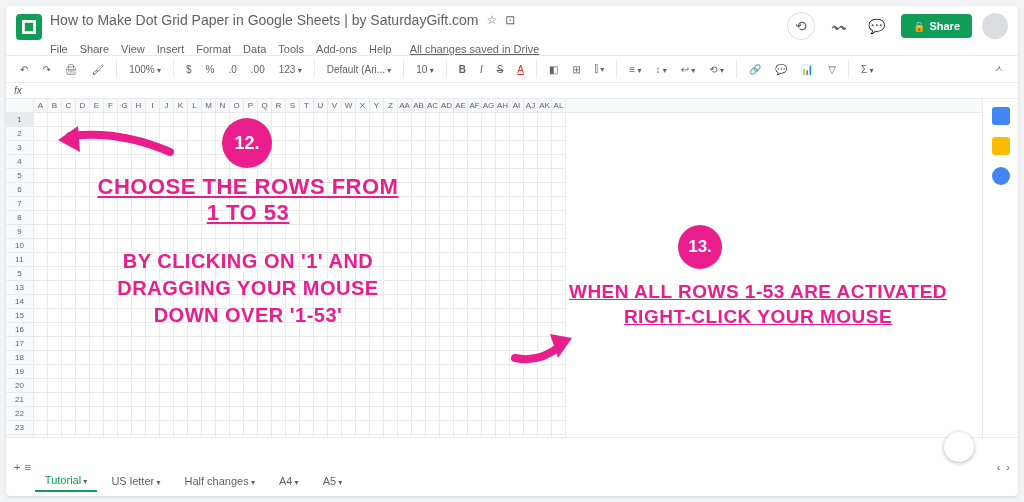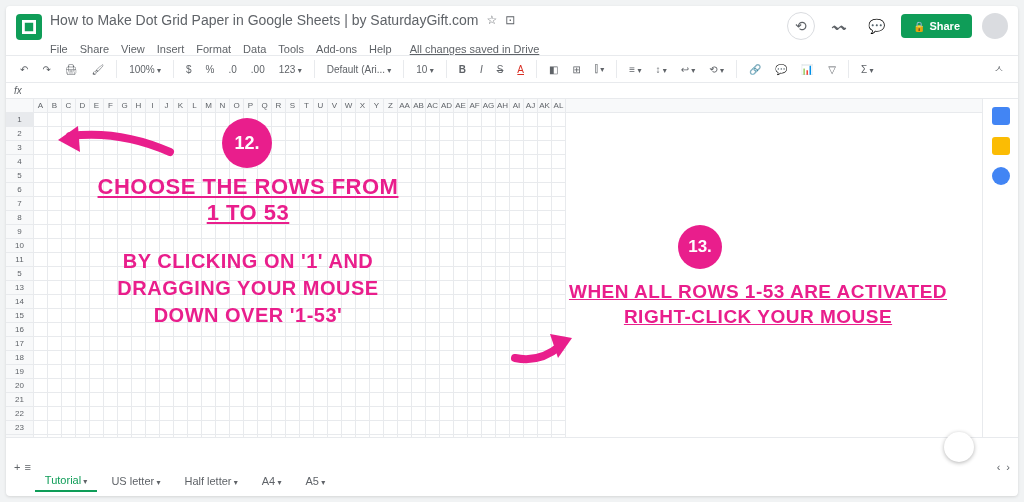--- a/index.html
+++ b/index.html
@@ -1176,21 +1176,21 @@
       <div class="side-icon si-keep"></div>
       <div class="side-icon si-tasks"></div>
     </div>
   </div>
 
   <div class="tabs-bar">
     <span class="item">+</span>
     <span class="item">≡</span>
     <span class="tab active">Tutorial</span>
     <span class="tab">US letter</span>
-    <span class="tab">Half letter</span>
+    <span class="tab">Half changes</span>
     <span class="tab">A4</span>
     <span class="tab">A5</span>
     <div class="tabs-right">
       <span>‹</span>
       <span>›</span>
     </div>
   </div>
 </div>
 
 <div class="overlays">

